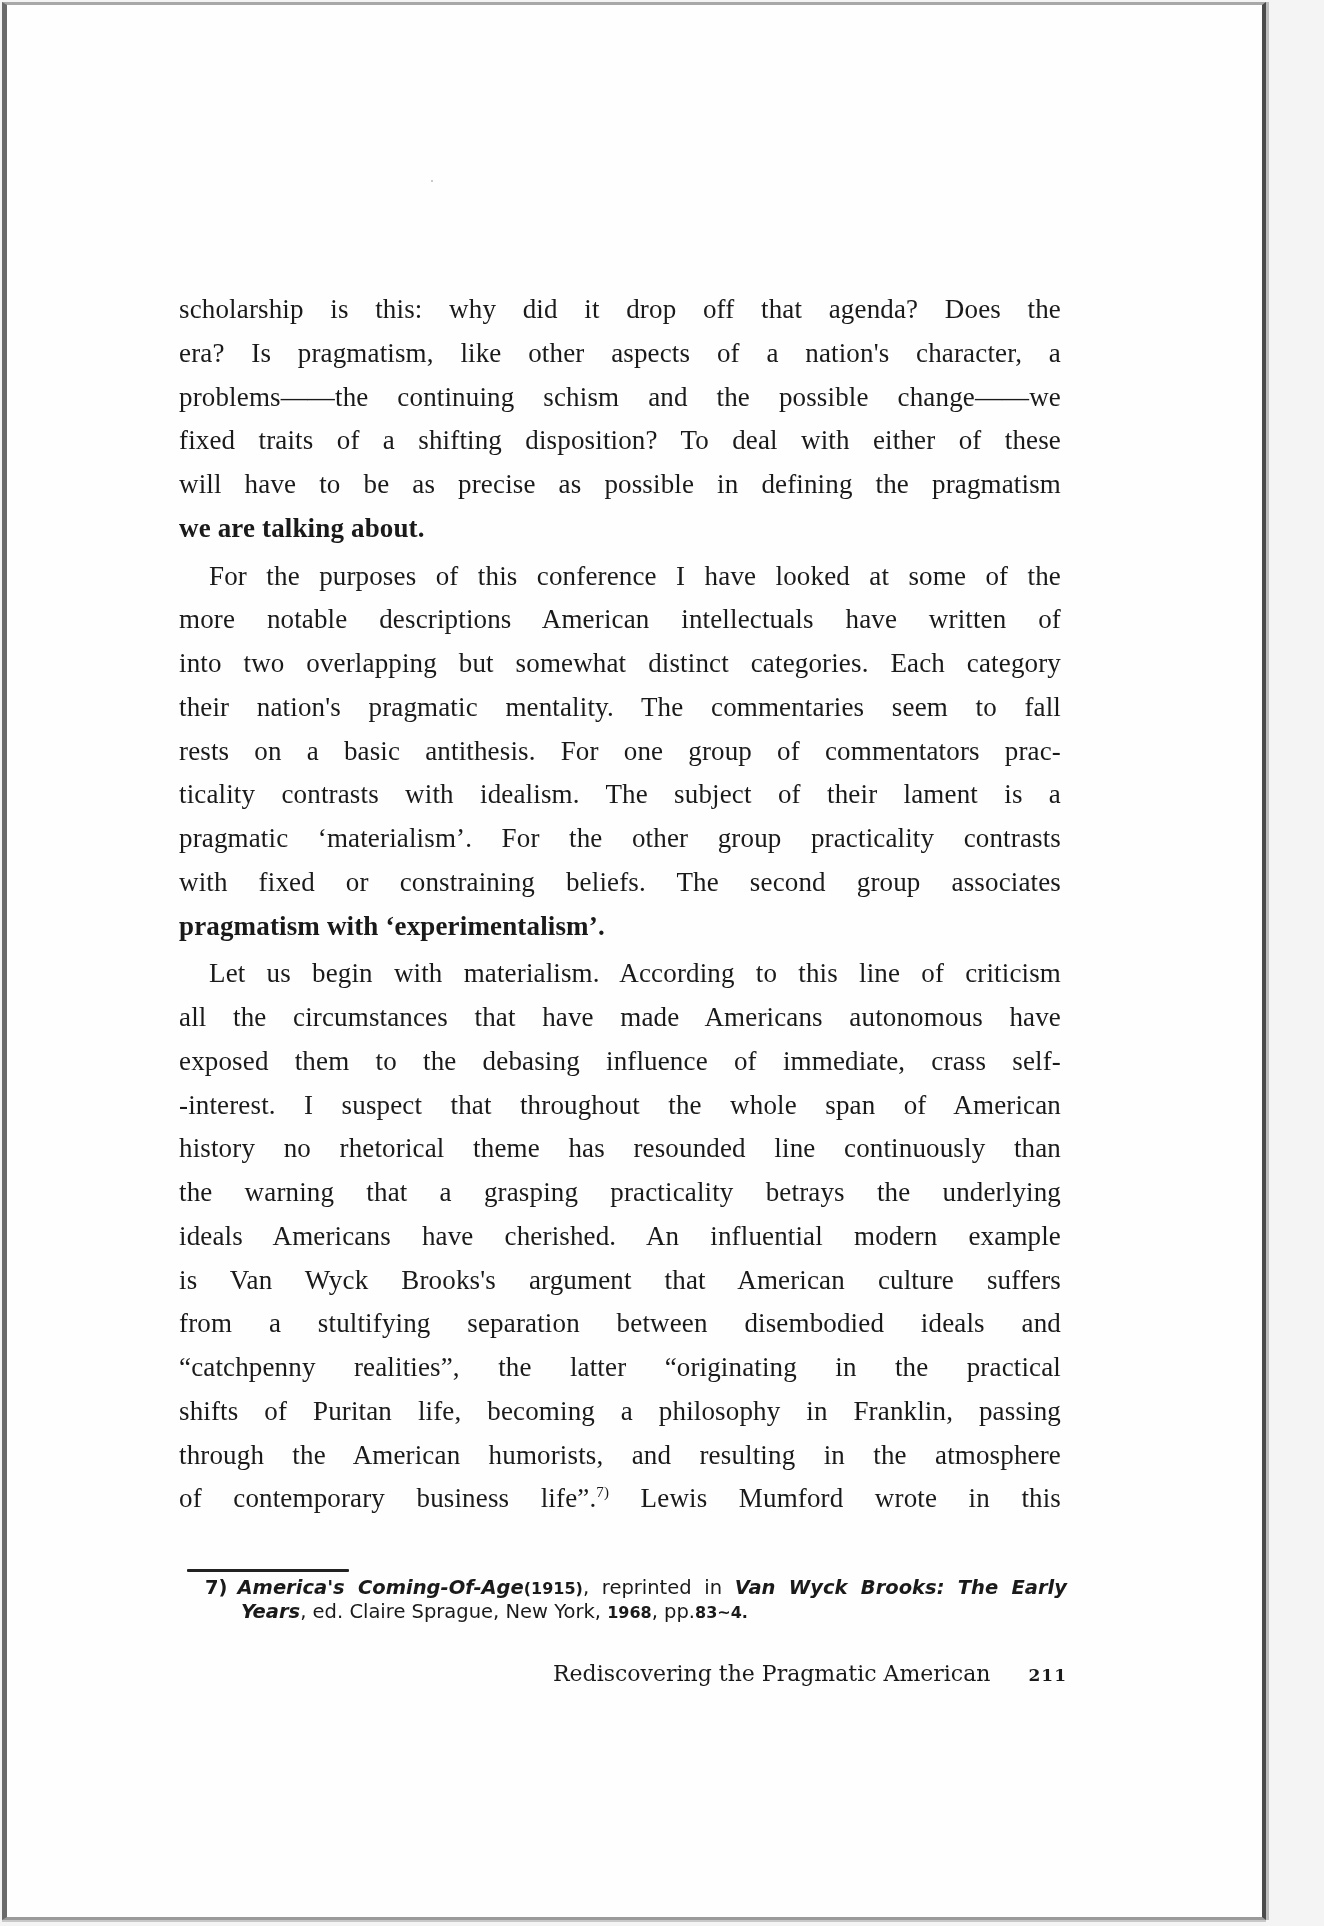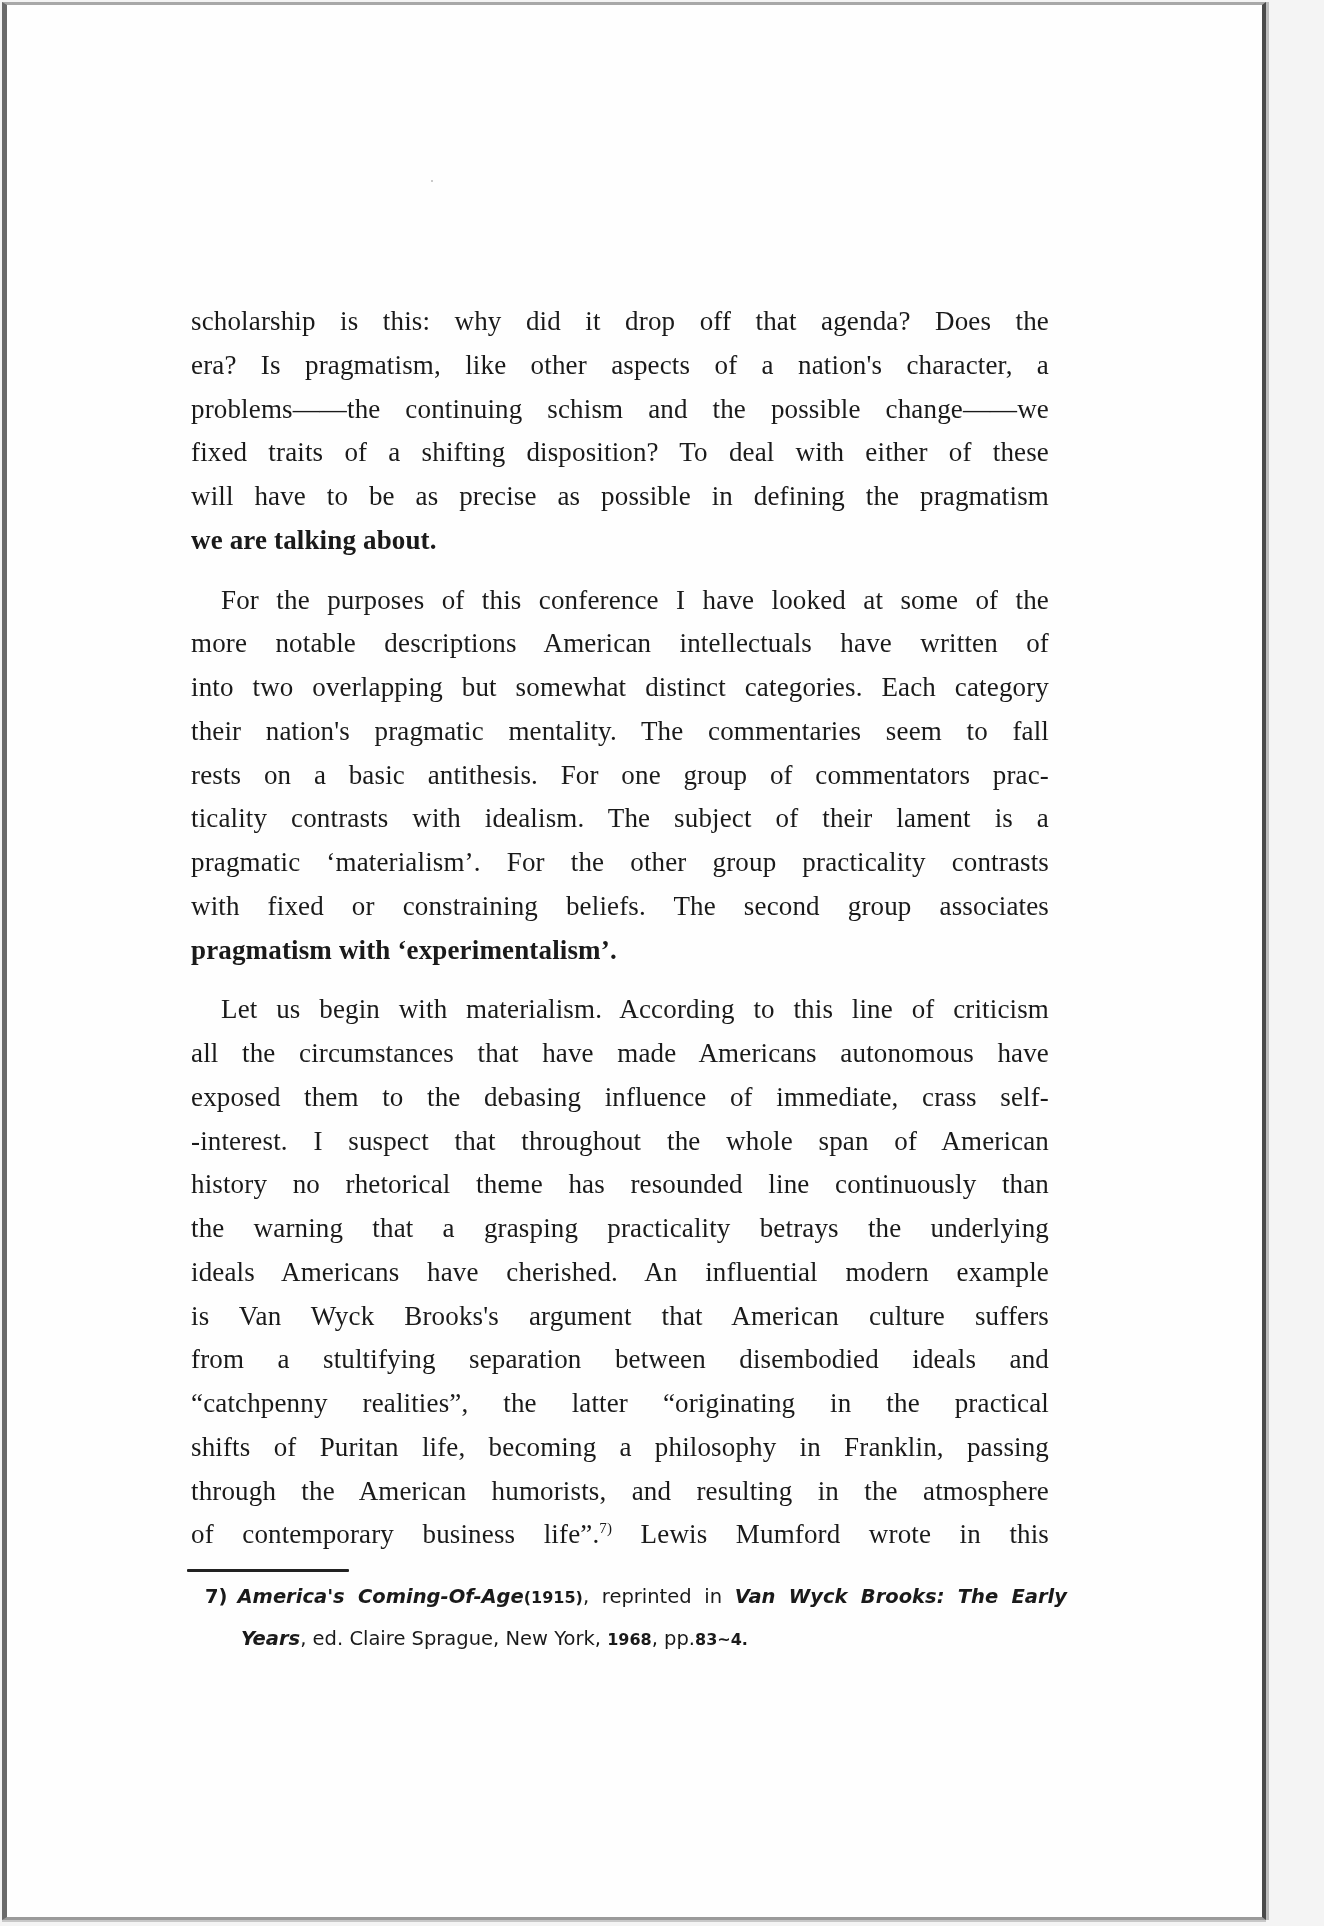--- a/index.html
+++ b/index.html
@@ -31,21 +31,21 @@
       position: absolute;
       left: 168px;
       top: 279px;
       width: 890px;
       font-family: "Liberation Serif", "DejaVu Serif", serif;
       font-size: 27px;
       color: #1a1a1a;
       line-height: 43.75px;
     }
     .para {
-      margin: 16px;
+      margin: 4px;
     }
     .line {
       display: block;
       white-space: nowrap;
       text-align: justify;
       text-align-last: justify;
       height: 43.75px;
       letter-spacing: 0.15px;
     }
     .line.last {
@@ -65,21 +65,21 @@
       border-radius: 1px;
     }
     .footnote {
       position: absolute;
       left: 198px;
       top: 1571px;
       width: 862px;
       font-family: "DejaVu Sans", sans-serif;
       font-size: 19.5px;
       color: #1a1a1a;
-      line-height: 41px;
+      line-height: 23px;
     }
     .footnote .fn-line {
       display: block;
       white-space: nowrap;
     }
     .footnote .fn-line.first {
       text-align: justify;
       text-align-last: justify;
     }
     .footnote .fn-line.second {
@@ -176,13 +176,17 @@
     </div>
   </div>
 
   <div class="footnote-rule"></div>
 
   <div class="footnote">
     <span class="fn-line first"><span class="num">7)</span><span class="it">America's Coming-Of-Age</span><span class="small">(1915)</span><span>, reprinted in </span><span class="it">Van Wyck Brooks: The Early</span></span>
     <span class="fn-line second"><span class="it">Years</span><span>, ed. Claire Sprague, New York, </span><span class="small">1968</span><span>, pp.</span><span class="small">83~4.</span></span>
   </div>
 
+  <div class="running-footer">
+    <span>Rediscovering the Pragmatic American</span>
+    <span class="page-number">211</span>
+  </div>
 </div>
 
 </body></html>

